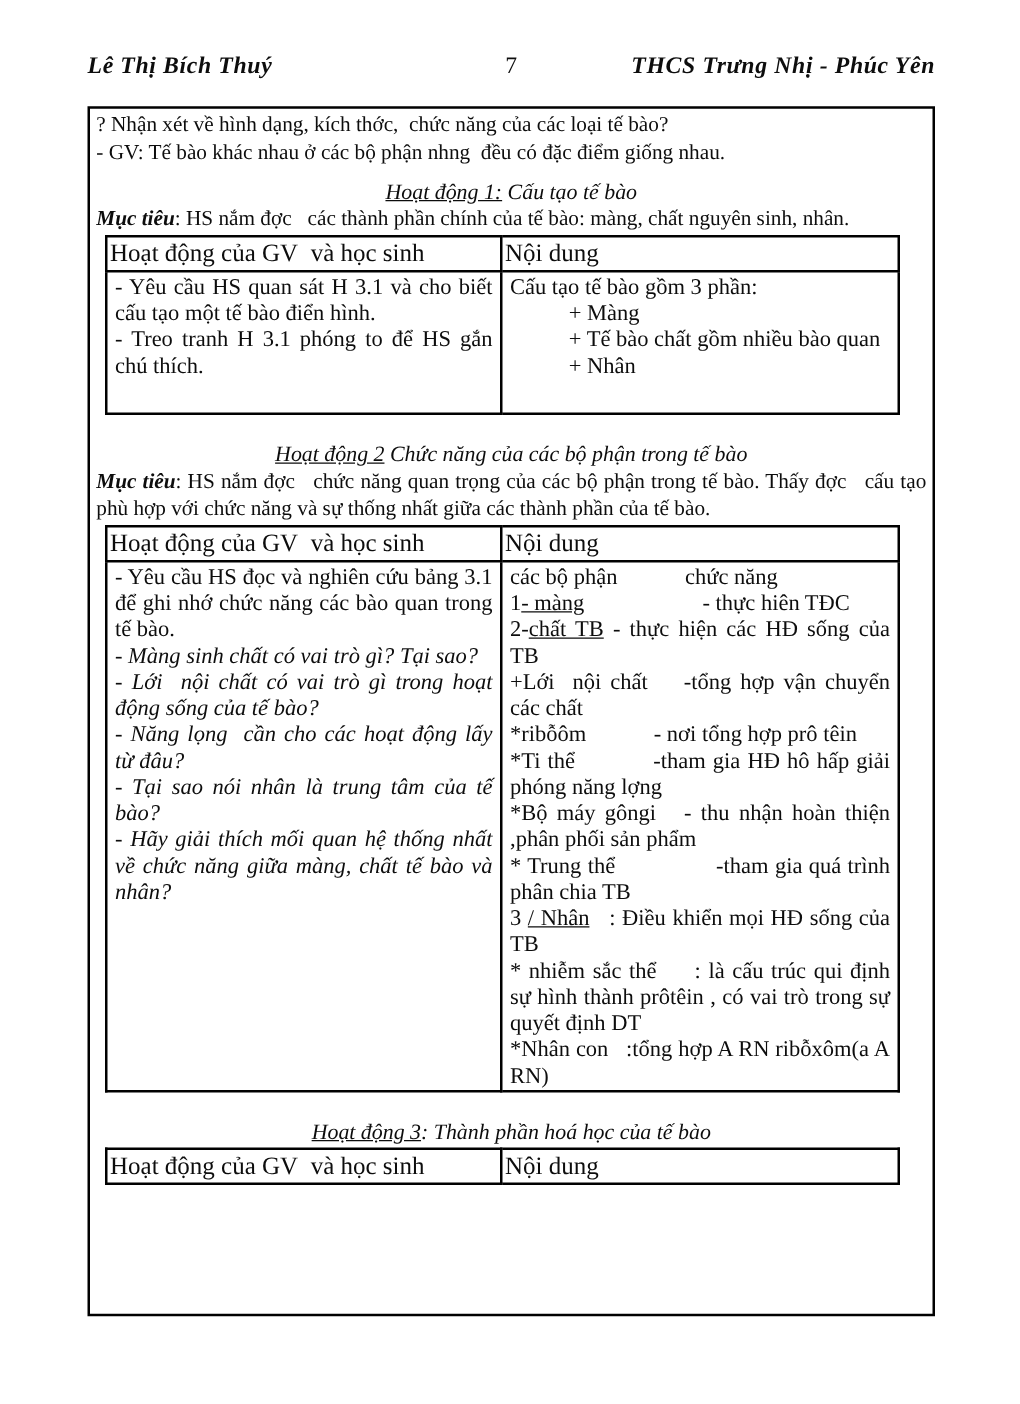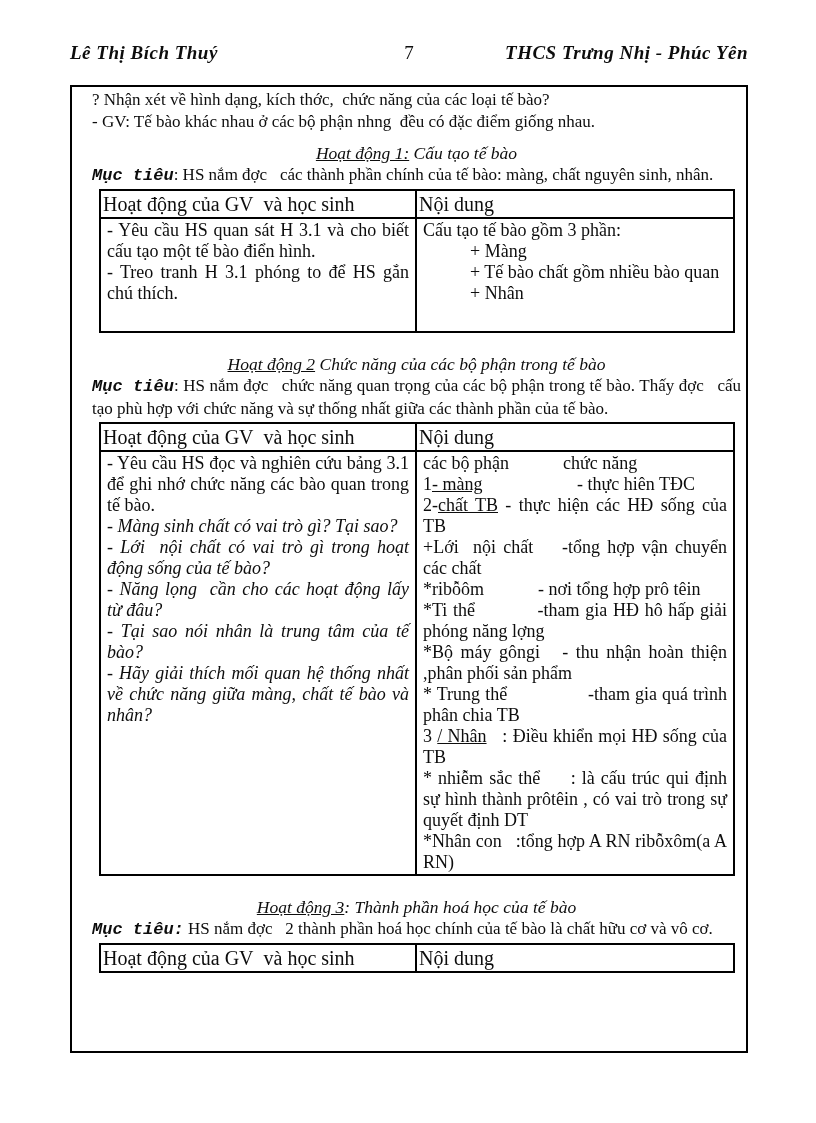--- a/index.html
+++ b/index.html
@@ -11,32 +11,32 @@
   .hdr{
     position:absolute;top:42px;left:70px;width:678px;
     display:flex;align-items:baseline;
     font-size:19px;font-style:italic;font-weight:bold;letter-spacing:.5px;
   }
   .hdr-left{flex:1;text-align:left;}
   .hdr-center{flex:0 0 auto;font-style:normal;font-weight:normal;letter-spacing:0;}
   .hdr-right{flex:1;text-align:right;}
   .frame{
     position:absolute;left:70px;top:85px;width:678px;height:968px;
-    box-sizing:border-box;border:2px solid #000;padding:2px 5px 0 20px;
+    box-sizing:border-box;border:2px solid #000;padding:2px 5px 0 5px;
     overflow:hidden;
   }
   .line{margin:0;font-size:17px;line-height:22px;}
   .j{text-align:justify;}
   .heading{
     margin:9px 0 0;text-align:center;
     font-weight:normal;font-style:italic;font-size:17.5px;line-height:22px;
   }
   .mt20{margin-top:20px;}
   .u{text-decoration:underline;}
-  .gl{font-style:italic;font-weight:bold;font-family:Liberation Mono, monospace;}
+  .gl{font-style:italic;font-weight:bold;}
   table.gv{border-collapse:collapse;table-layout:fixed;width:634px;margin:2px 0 0 7px;}
   table.gv td,table.gv th{border:2px solid #000;vertical-align:top;padding:1px 6px;}
   table.gv th{
     font-weight:normal;text-align:left;font-size:20px;line-height:26px;padding:0 2px;
   }
   .t2{margin-top:13px;}
   .t1b td{height:110px;}
   .t3b td{height:46px;}
   .cl{margin:0;font-size:18px;line-height:21px;}
   .ind{text-indent:47px;}
@@ -122,21 +122,20 @@
         <p class="cl j">* Trung thể&nbsp;&nbsp;&nbsp;&nbsp;&nbsp;&nbsp;&nbsp;&nbsp;&nbsp;&nbsp;&nbsp;&nbsp;&nbsp;&nbsp;&nbsp;&nbsp;-tham gia quá trình phân chia TB</p>
         <p class="cl j"><span>3 </span><span class="u">/ Nhân</span><span>&nbsp;&nbsp; : Điều khiển mọi HĐ sống của TB</span></p>
         <p class="cl j">* nhiễm sắc thể&nbsp;&nbsp;&nbsp;&nbsp; : là cấu trúc qui định sự hình thành prôtêin , có vai trò trong sự quyết định DT</p>
         <p class="cl j">*Nhân con&nbsp;&nbsp; :tổng hợp A RN ribỗxôm(a A RN)</p>
       </td>
     </tr>
   </tbody>
     </table>
 
   <p class="heading mt20"><span class="u">Hoạt động 3</span><span>: Thành phần hoá học của tế bào</span></p>
-  <p class="line j"><span class="gl">Mục tiêu:</span><span> HS nắm đợc&nbsp;&nbsp; 2 thành phần hoá học chính của tế bào là chất hữu cơ và vô cơ.</span></p>
 
   <table class="gv">
     <colgroup>
         <col style="width:316px">
         <col style="width:318px">
       </colgroup>
     <tbody>
         <tr>
       <th>Hoạt động của GV&nbsp; và học sinh</th>
       <th>Nội dung</th>

